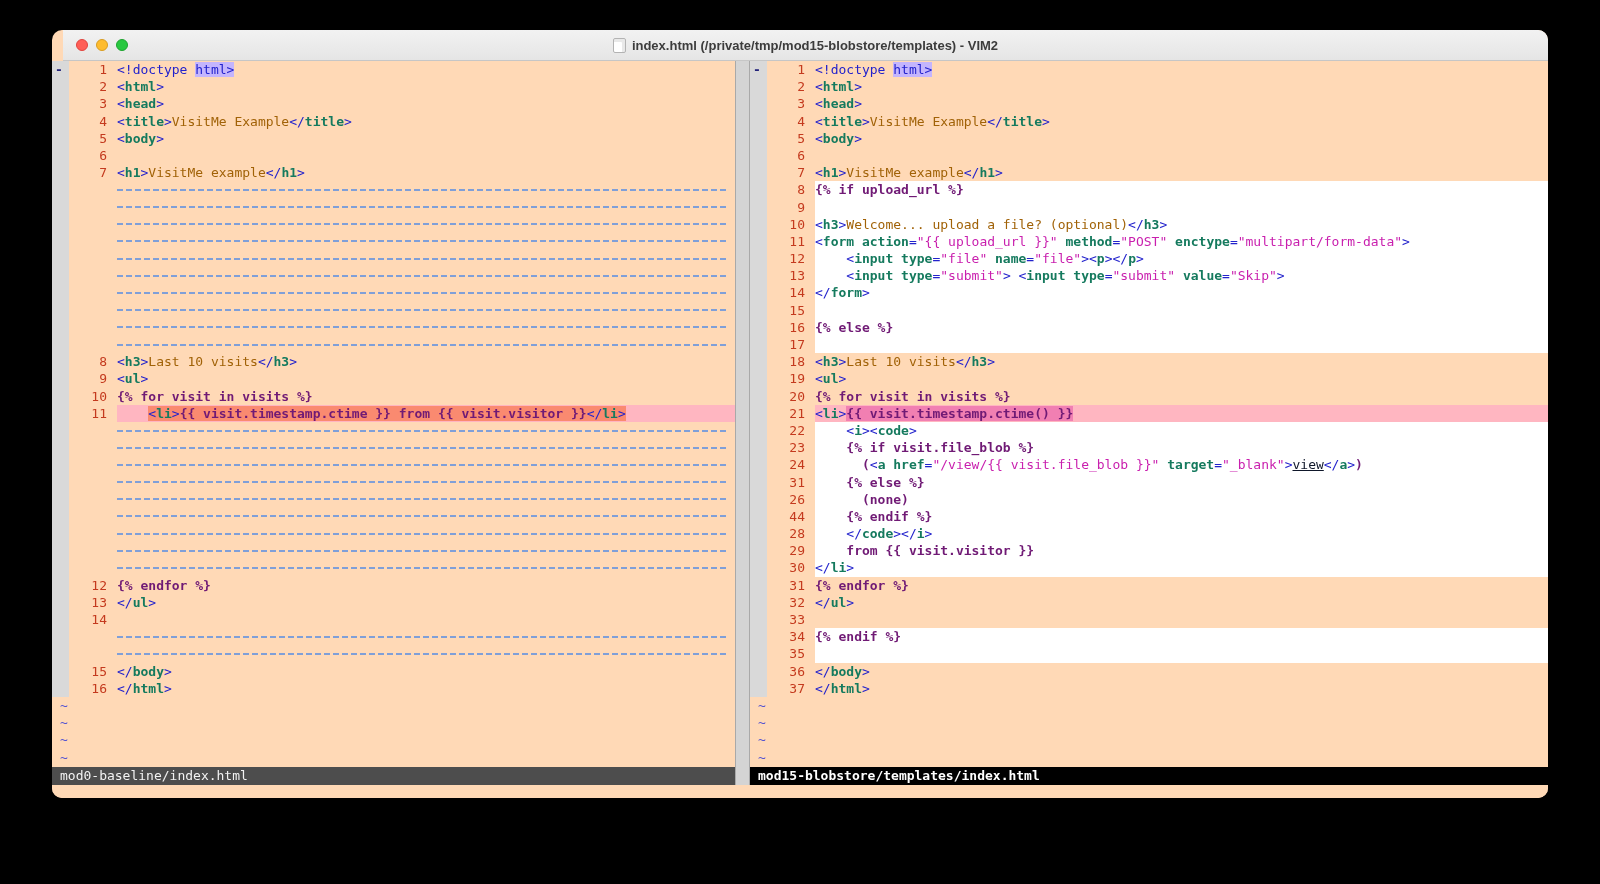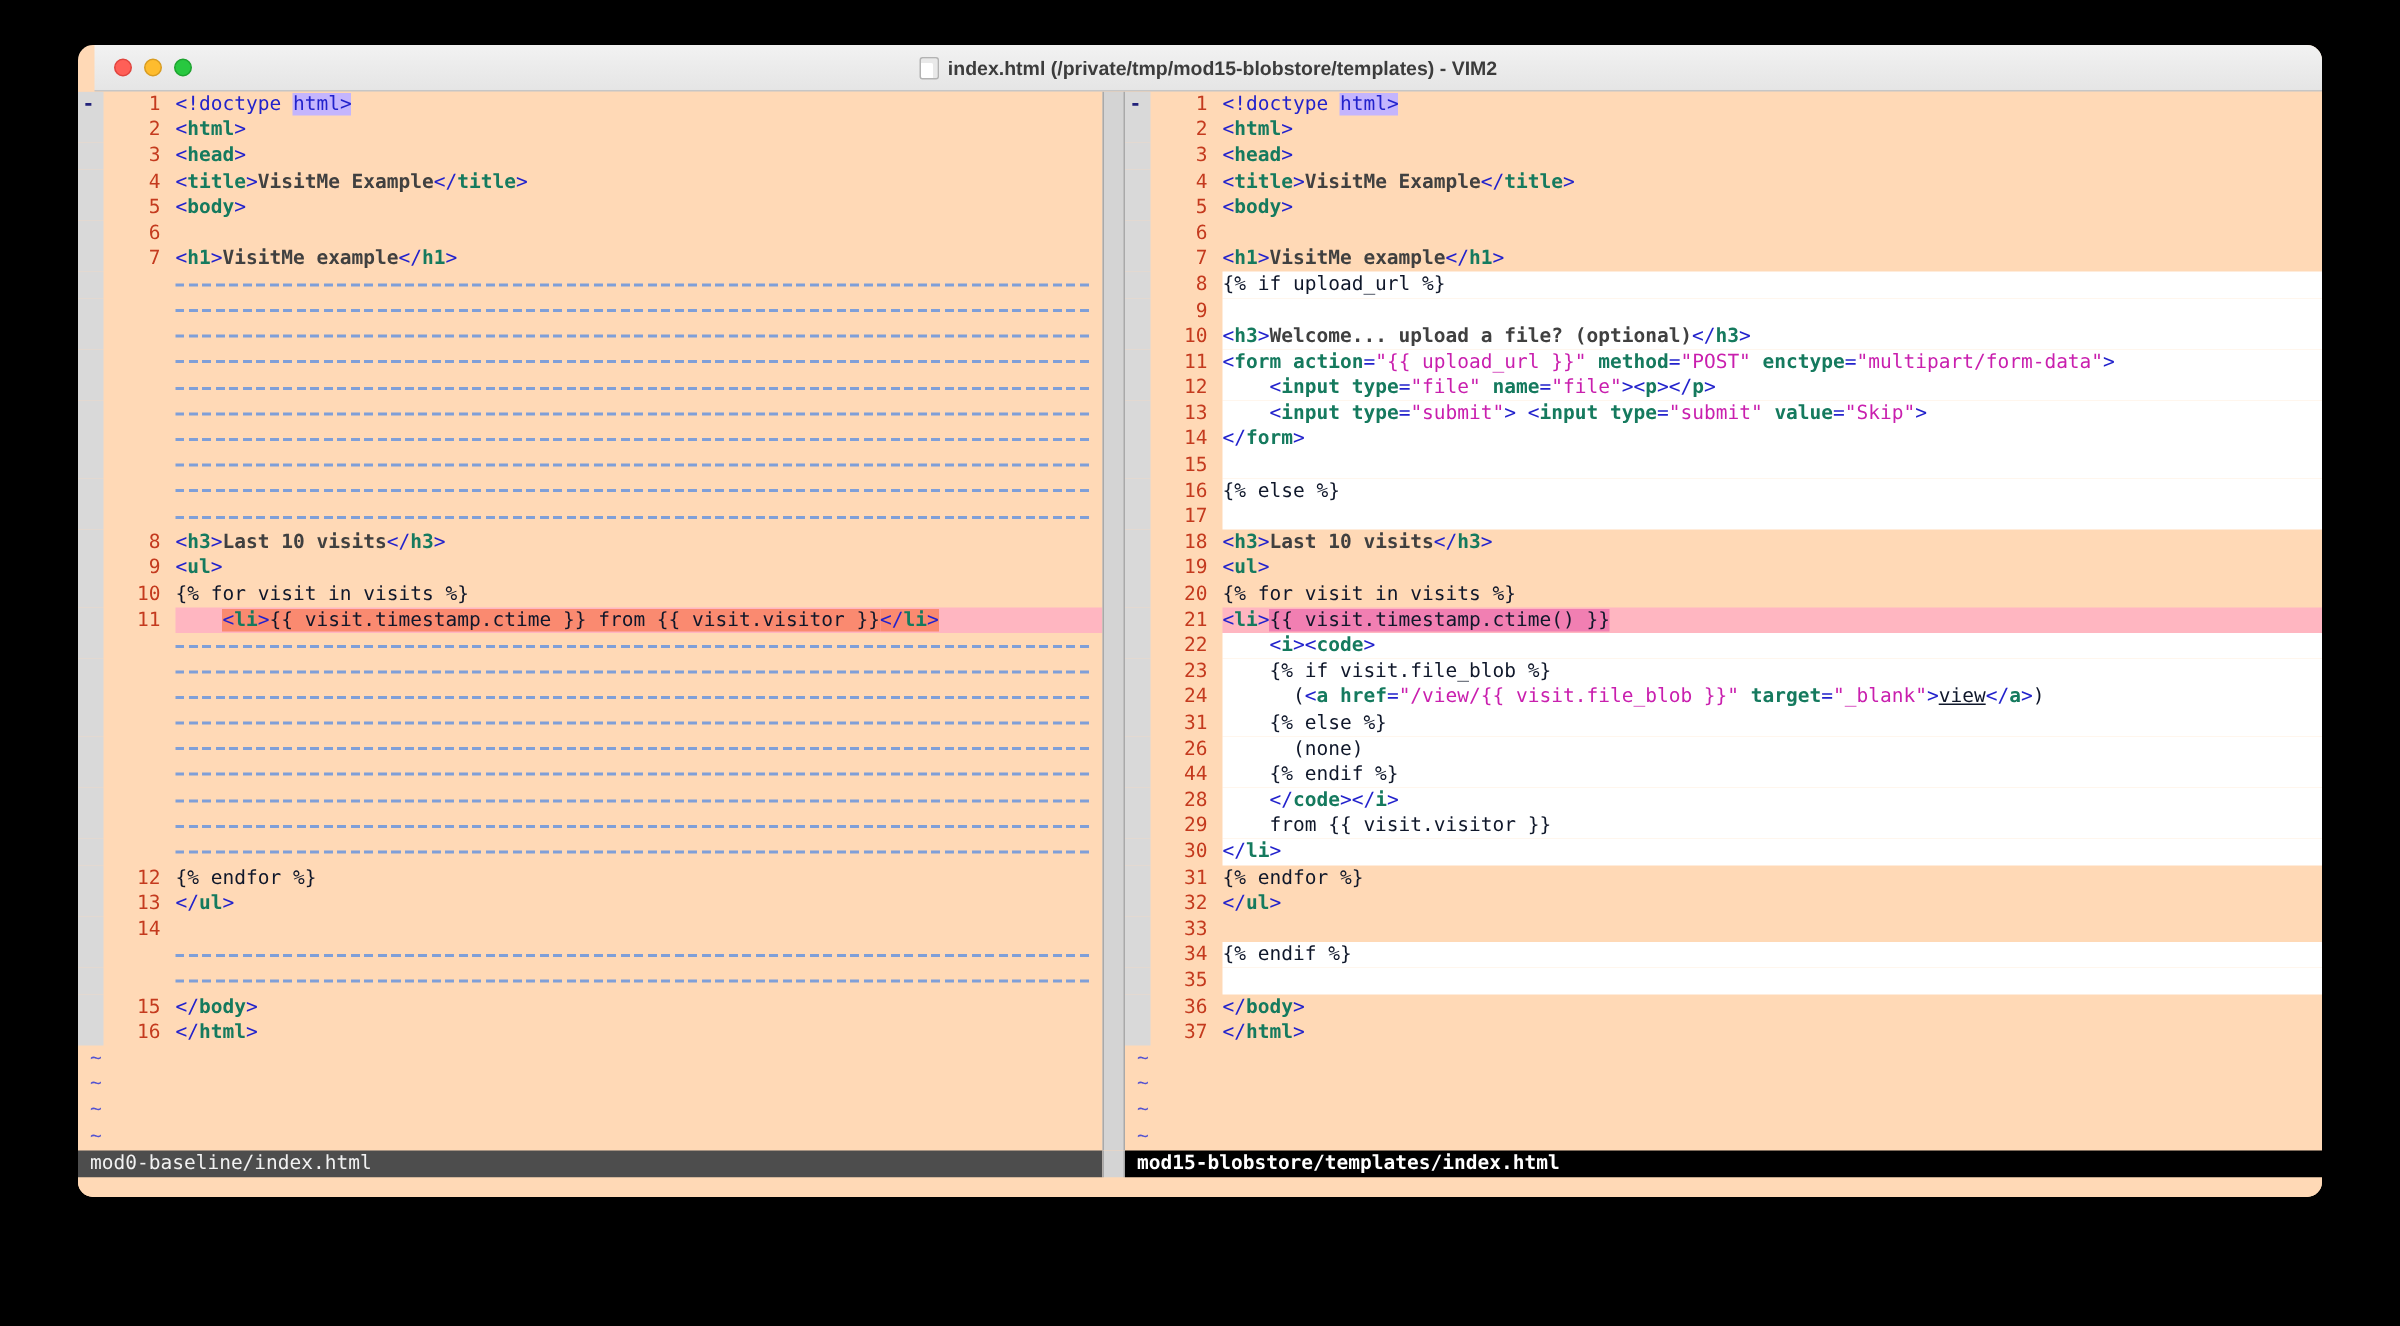--- a/index.html
+++ b/index.html
@@ -42,25 +42,25 @@
     padding-left:3px;box-sizing:border-box;font-weight:bold;}
   .numcol{width:48px;flex:0 0 auto;text-align:right;padding-right:10px;
     box-sizing:border-box;color:#c43a1e;}
   .textcell{flex:1;min-width:0;}
   .textcell.fill{display:flex;align-items:center;padding-right:7px;box-sizing:border-box;}
   .dashline{flex:1;height:2px;background:repeating-linear-gradient(90deg,#7f9fd8 0 6px,transparent 6px 9px);}
   .bg-add{background:#ffffff;}
   .bg-chg{background:#ffb6c1;}
   .tilde-row{padding-left:8px;color:#5353d1;}
   
-  .p{color:#0f172a;}
+  .p{color:#701a75;font-weight:bold;}
   .b{color:#2222cc;}
   .k{color:#157a5e;font-weight:bold;}
   .s{color:#c91fae;}
-  .T{color:#404040;font-weight:bold;}
+  .T{color:#a16207;font-weight:normal;}
   .u{color:#0f172a;text-decoration:underline;}
   .hs{background:#c4b5fd;}
   .dta{background:#fa8a70;}
   .dtb{background:#f17fb2;}
   
   .statusrow{display:flex;height:18px;line-height:18px;font-size:13px;flex:0 0 auto;}
   .sl{padding-left:8px;box-sizing:border-box;white-space:pre;overflow:hidden;}
   .sl.inactive{width:683px;flex:0 0 auto;background:#4d4d4d;color:#f2f2f2;}
   .sl-div{width:15px;flex:0 0 auto;background:#d4d4d4;
     border-left:1px solid #a9a9a9;border-right:1px solid #a9a9a9;box-sizing:border-box;}

